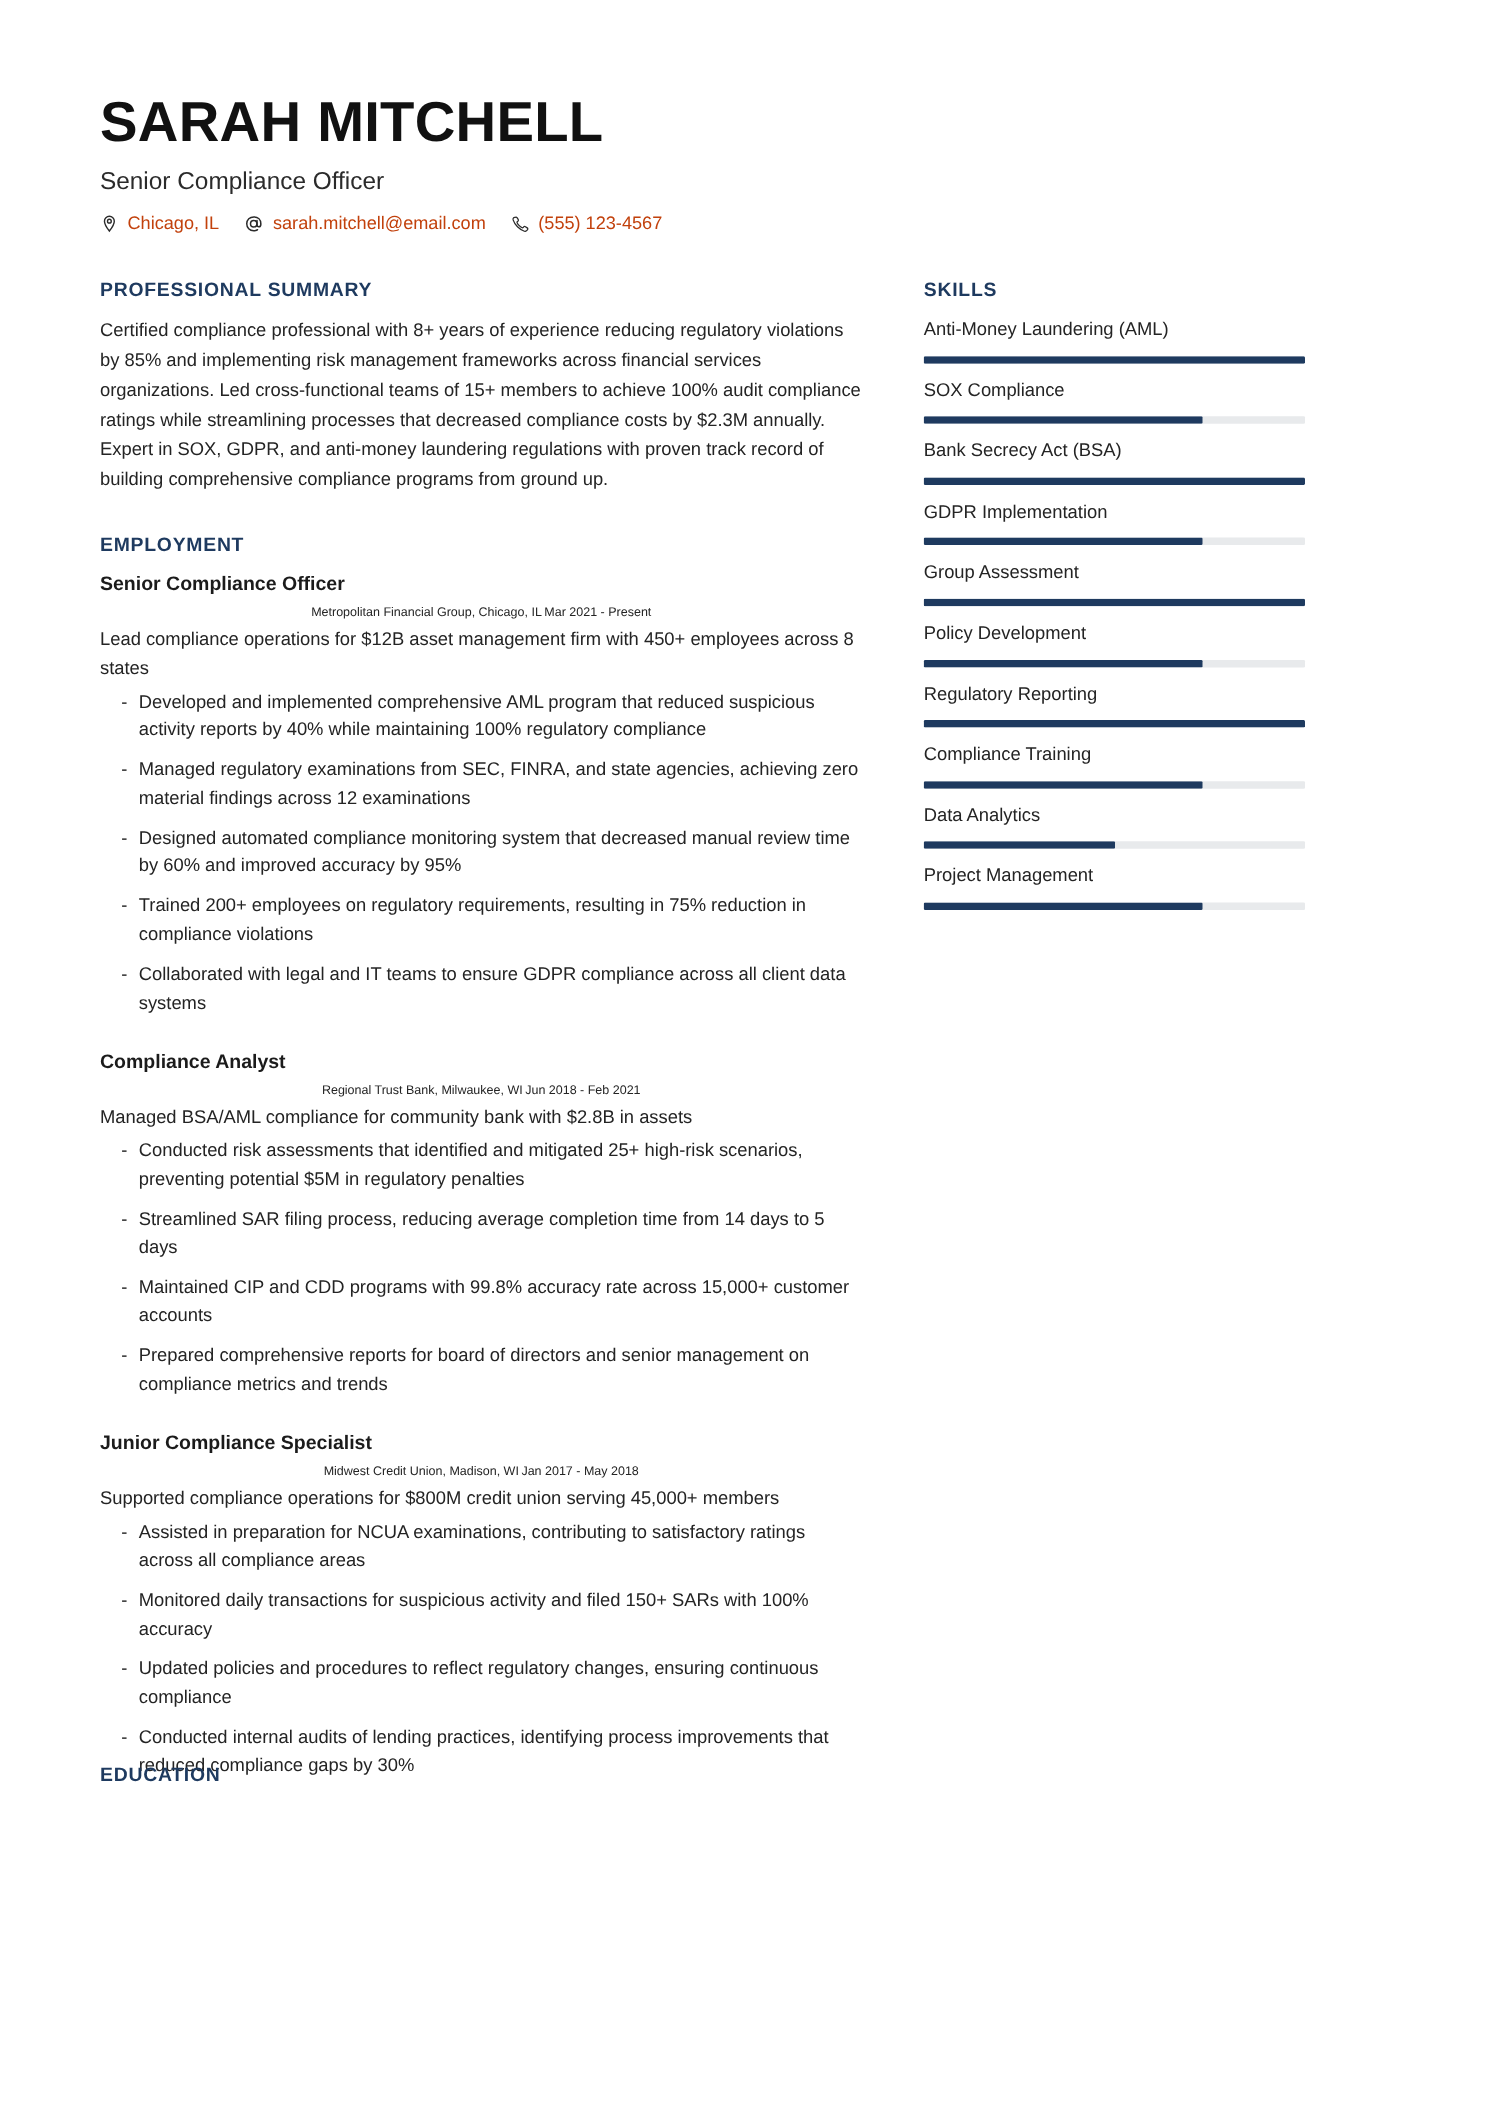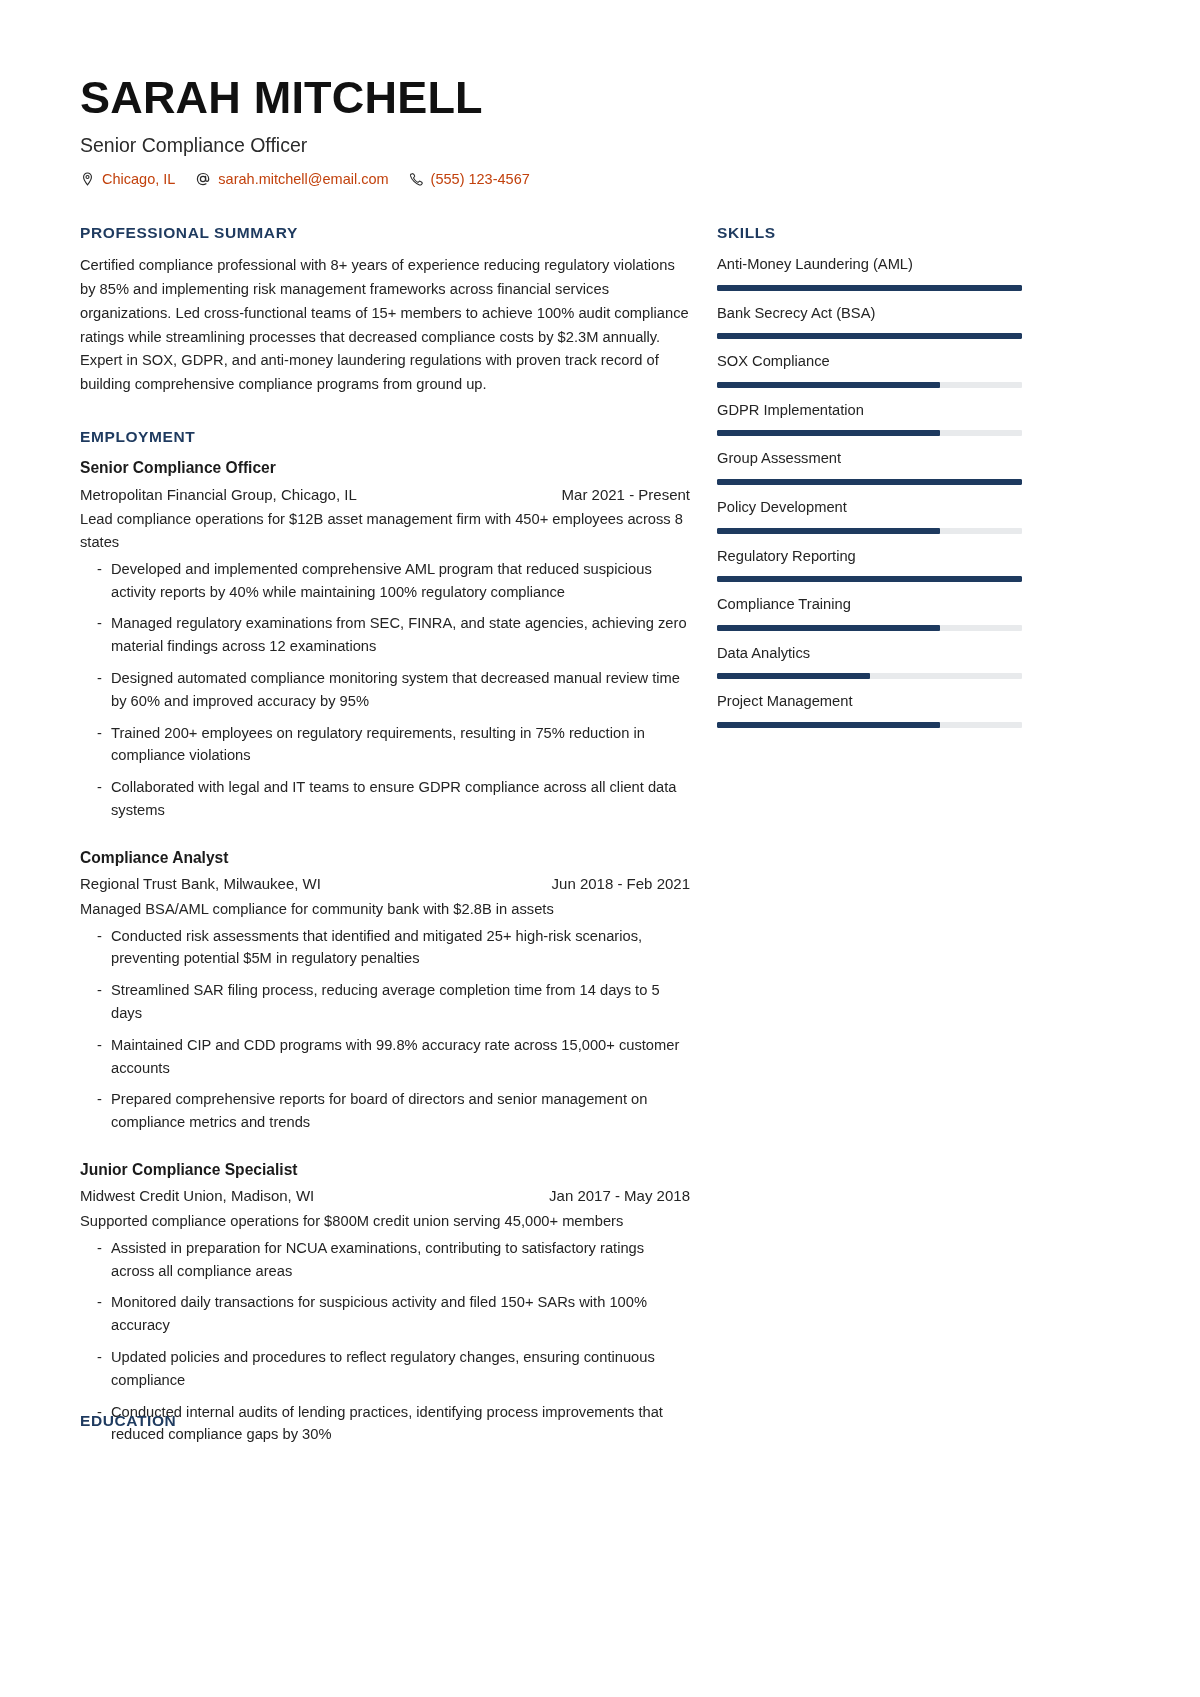--- a/index.html
+++ b/index.html
@@ -55,21 +55,21 @@
   }
   .contact-item svg { display: block; flex: none; }
 
   
   .columns {
     display: flex;
     align-items: flex-start;
     margin-top: 37px;
   }
   .col-main { width: 610px; flex: none; }
-  .col-side { width: 305px; flex: none; margin-left: 27px; }
+  .col-side { width: 305px; flex: none; margin-left: 49px; }
 
   .section-title {
     font-size: 15.5px;
     font-weight: bold;
     letter-spacing: 0.6px;
     color: #1e3a5f;
     margin: 0 0 12px 0;
     text-transform: uppercase;
   }
   .section { margin-bottom: 31px; }
@@ -87,23 +87,23 @@
   .job:last-child { margin-bottom: 0; }
   .job-role {
     font-size: 15.6px;
     font-weight: bold;
     color: #1b1b1b;
     margin: 0 0 6px 0;
     line-height: 1.25;
   }
   .job-meta {
     display: flex;
-    justify-content: space-between;
+    justify-content: center;
     align-items: baseline;
-    font-size: 15px;
+    font-size: 10px;
     color: #242424;
     margin-bottom: 3px;
     gap: 2px;
   }
   .job-company { line-height: 1.45; }
   .job-dates { white-space: nowrap; line-height: 1.45; }
   .job-desc {
     font-size: 14.7px;
     line-height: 1.55;
     color: #242424;
@@ -266,30 +266,30 @@
         <div class="section-title">SKILLS</div>
 
         <div class="skill">
           <div class="skill-name">Anti-Money Laundering (AML)</div>
           <div class="skill-track">
             <div class="skill-fill" style="width: 100%;"></div>
           </div>
         </div>
 
         <div class="skill">
+          <div class="skill-name">SOX Compliance</div>
+          <div class="skill-track">
+            <div class="skill-fill" style="width: 73%;"></div>
+          </div>
+        </div>
+
+        <div class="skill">
           <div class="skill-name">Bank Secrecy Act (BSA)</div>
           <div class="skill-track">
             <div class="skill-fill" style="width: 100%;"></div>
-          </div>
-        </div>
-
-        <div class="skill">
-          <div class="skill-name">SOX Compliance</div>
-          <div class="skill-track">
-            <div class="skill-fill" style="width: 73%;"></div>
           </div>
         </div>
 
         <div class="skill">
           <div class="skill-name">GDPR Implementation</div>
           <div class="skill-track">
             <div class="skill-fill" style="width: 73%;"></div>
           </div>
         </div>
 

